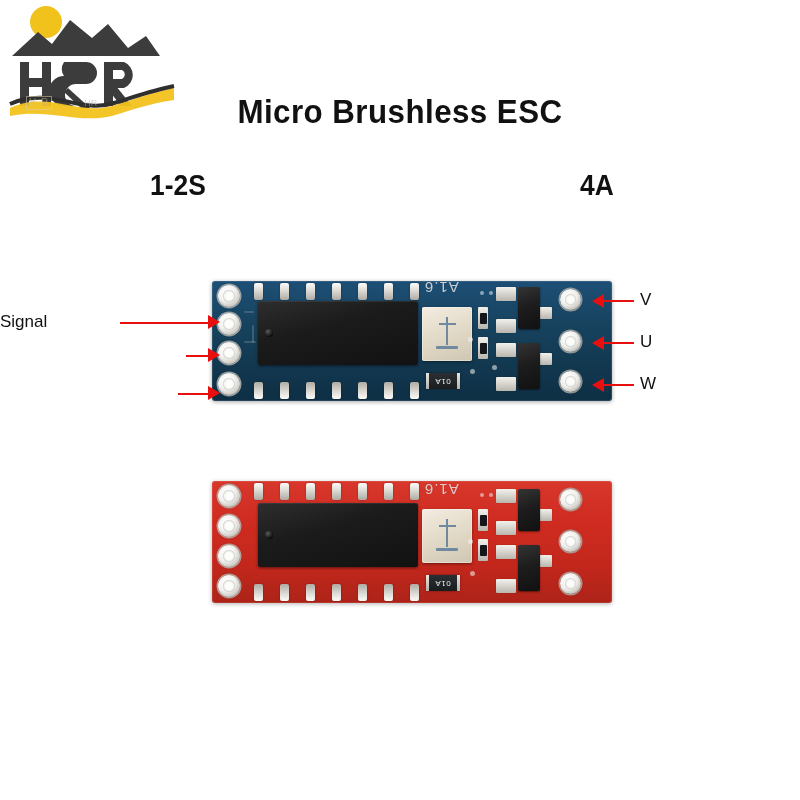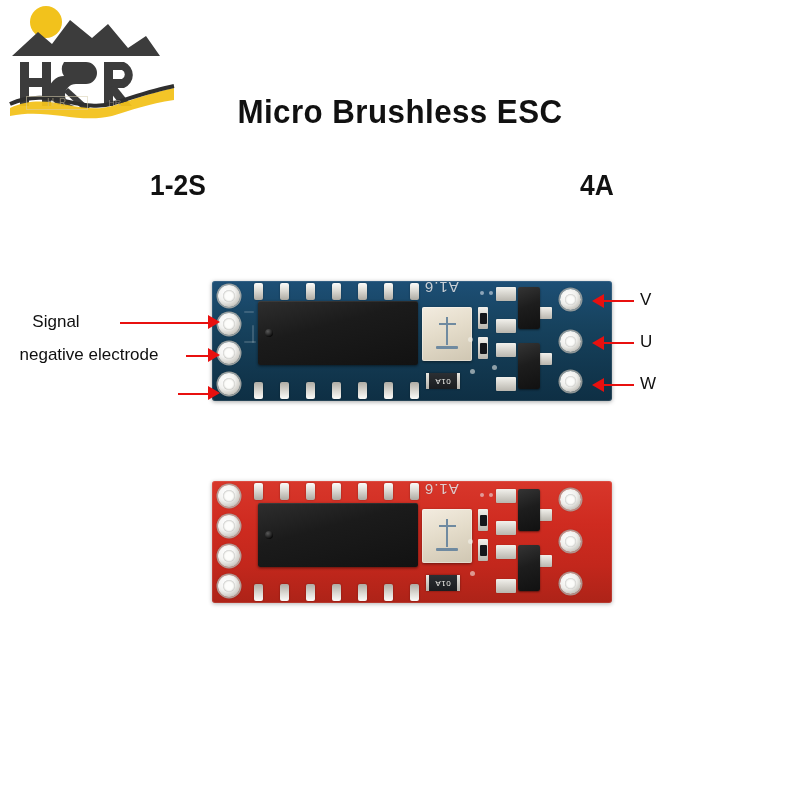--- a/index.html
+++ b/index.html
@@ -15,21 +15,21 @@
   
   .logo{position:absolute;left:8px;top:4px;width:170px;height:120px;}
   .logo svg{display:block;}
   .logo-sub{
     position:absolute;left:18px;top:92px;width:130px;height:22px;
     font-size:11px;color:#c9bfa0;letter-spacing:1px;
     font-family:"Liberation Sans", sans-serif;
     opacity:.55;
   }
   .logo-sub .cn{
-    display:inline-block;border:1px solid #d8cfae;padding:0 20px;margin-right:2px;
+    display:inline-block;border:1px solid #d8cfae;padding:0 2px;margin-right:14px;
     color:#cdbf96;font-size:10px;line-height:12px;
   }
   .logo-sub .tiny{display:inline-block;margin-left:14px;font-size:9px;color:#b5ada0;letter-spacing:0;}
 
   
   .title{
     position:absolute;left:0;top:92px;width:800px;text-align:center;
     font-size:34px;font-weight:bold;color:#111;
     font-family:"Liberation Sans Narrow","Liberation Sans",sans-serif;
     transform:scaleX(.92);transform-origin:center top;
@@ -43,21 +43,21 @@
   }
   .spec-right{
     position:absolute;left:580px;top:168px;
     font-size:30px;font-weight:bold;color:#111;
     font-family:"Liberation Sans Narrow","Liberation Sans",sans-serif;
     transform:scaleX(.88);transform-origin:left top;
   }
 
   
   .callout{position:absolute;font-size:17px;color:#101010;white-space:nowrap;}
-  .callout.l{text-align:center;}
+  .callout.l{text-align:left;}
   .lead{position:absolute;height:2px;background:#e8100f;}
   .arrow-r{
     position:absolute;width:0;height:0;
     border-top:7px solid transparent;border-bottom:7px solid transparent;
     border-left:12px solid #e8100f;
   }
   .arrow-l{
     position:absolute;width:0;height:0;
     border-top:7px solid transparent;border-bottom:7px solid transparent;
     border-right:12px solid #e8100f;
@@ -376,21 +376,20 @@
     <div class="fet" style="left:306px;top:64px;width:22px;height:46px;"></div>
 
     <div class="via" style="left:256px;top:58px;"></div>
     <div class="via" style="left:258px;top:90px;"></div>
   </div>
 
   <div class="callout l" style="left:0px;top:312px;width:112px;">Signal</div>
   <div class="lead" style="left:120px;top:322px;width:90px;"></div>
   <div class="arrow-r" style="left:208px;top:315px;"></div>
 
-  <div class="callout l" style="left:0px;top:345px;width:178px;">negative electrode</div>
   <div class="lead" style="left:186px;top:355px;width:24px;"></div>
   <div class="arrow-r" style="left:208px;top:348px;"></div>
 
   <div class="lead" style="left:178px;top:393px;width:32px;"></div>
   <div class="arrow-r" style="left:208px;top:386px;"></div>
 
   <div class="arrow-l" style="left:592px;top:294px;"></div>
   <div class="lead" style="left:604px;top:300px;width:30px;"></div>
   <div class="callout" style="left:640px;top:290px;">V</div>
 

